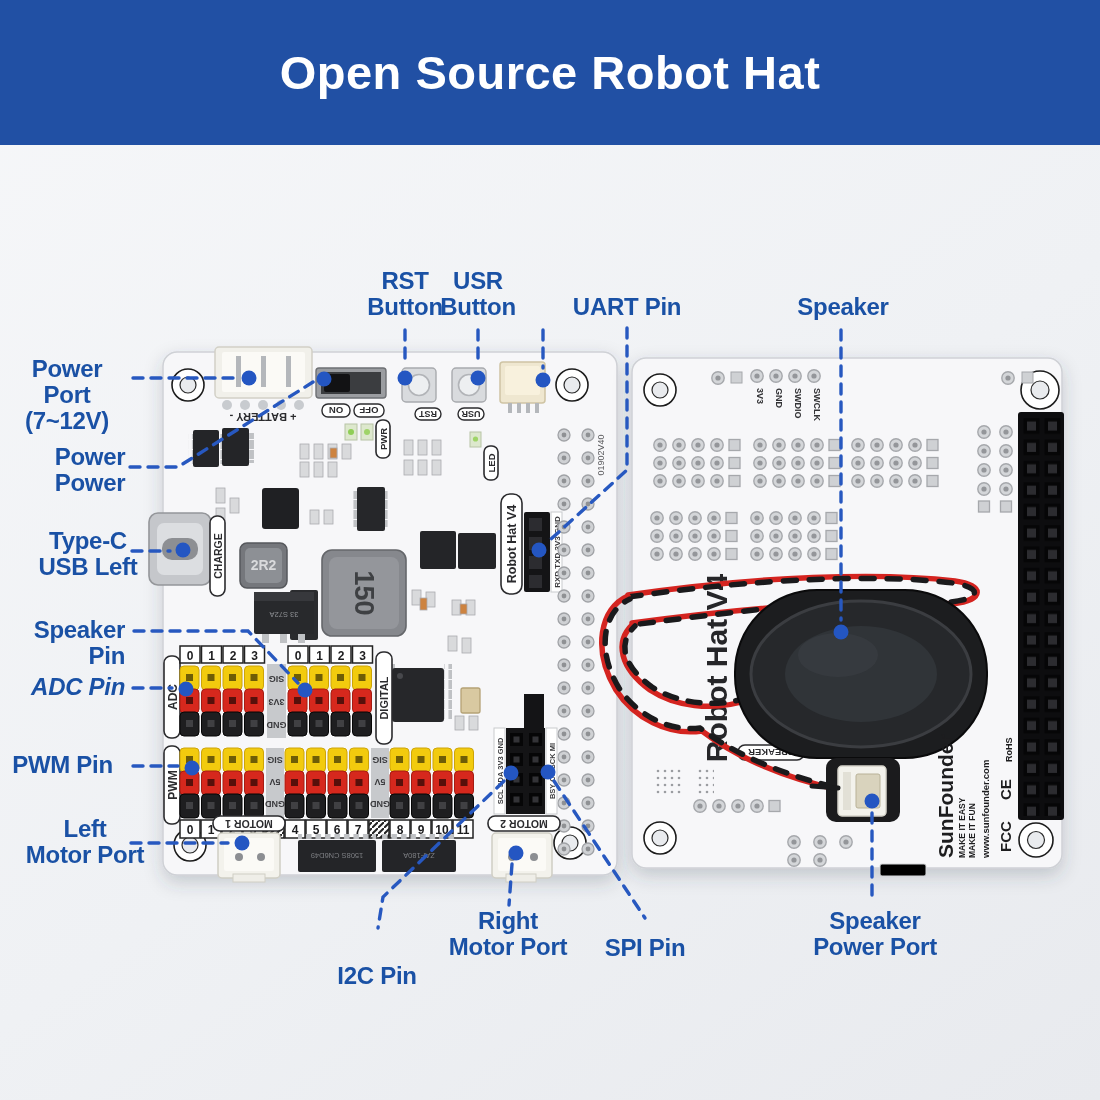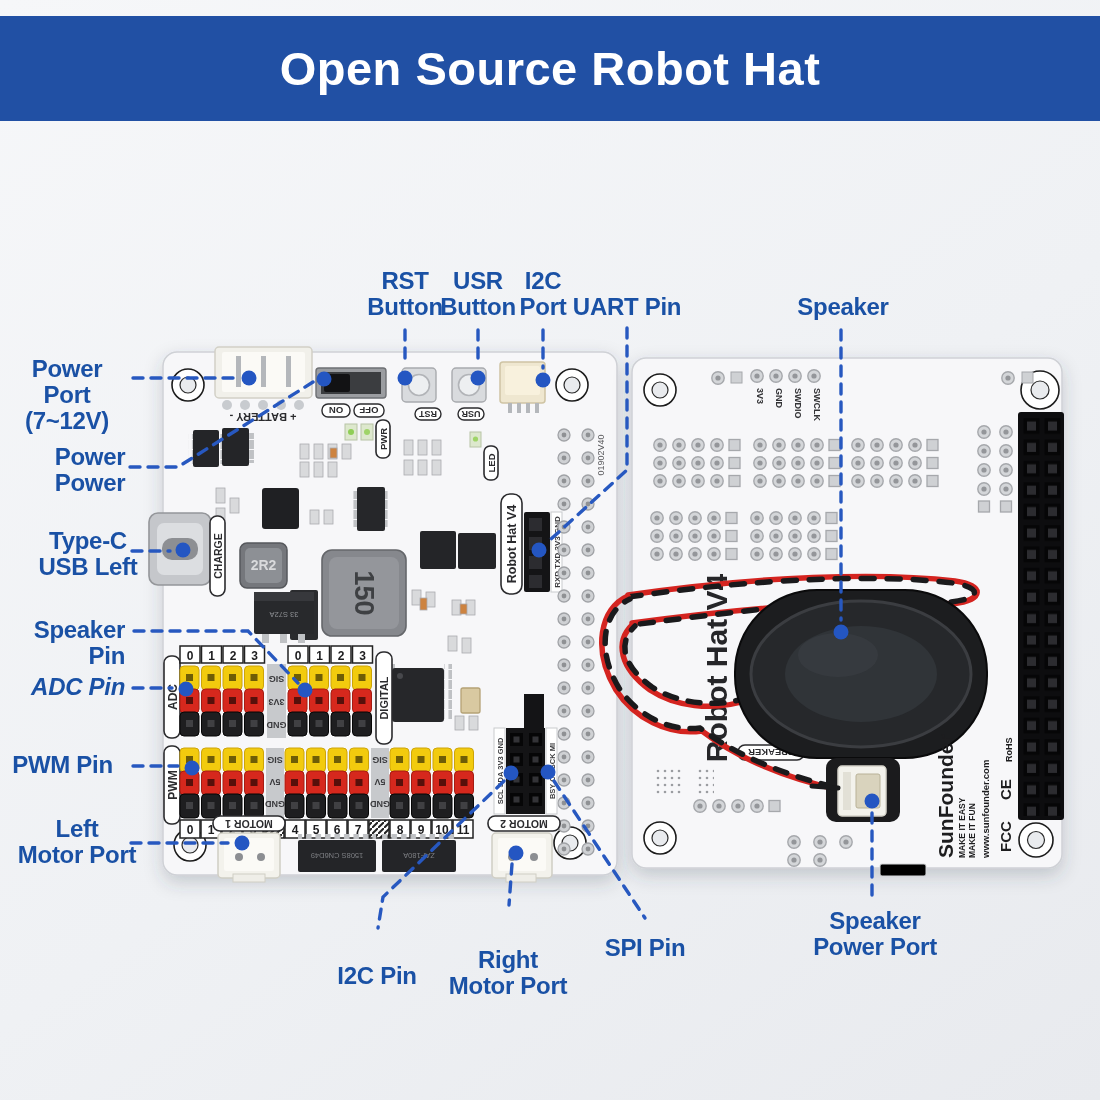--- a/index.html
+++ b/index.html
@@ -2,21 +2,21 @@
 <html><head>
 <meta charset="utf-8">
 <style>
   html,body{margin:0;padding:0;}
   #stage{
     position:relative;width:1100px;height:1100px;overflow:hidden;
     background:linear-gradient(145deg,#f6f7f9 0%,#eff1f4 55%,#e8eaee 100%);
     font-family:"Liberation Sans","DejaVu Sans",sans-serif;
   }
   #banner{
-    position:absolute;left:0;top:16px;width:1100px;height:105px;
+    position:absolute;left:0;top:0;width:1100px;height:145px;
     background:#2150a4;display:flex;align-items:center;justify-content:center;text-align:center;
   }
   #banner h1{
     margin:0;color:#ffffff;font-size:47px;font-weight:bold;letter-spacing:.5px;
   }
   .callout{
     position:absolute;color:#1a51a5;font-weight:bold;font-size:24px;
     line-height:26px;letter-spacing:-0.3px;
   }
   .c-center{text-align:center;}
@@ -541,46 +541,42 @@
   </div>
   <div class="callout c-right" style="left:0px;top:617px;width:125px;">
     <div>Speaker Pin</div>
   </div>
   <div class="callout c-right" style="left:0px;top:674px;width:125px;font-style:italic;">
     <div>ADC Pin</div>
   </div>
   <div class="callout c-right" style="left:0px;top:752px;width:125px;text-align:center;">
     <div>PWM Pin</div>
   </div>
-  <div class="callout c-center" style="left:0px;top:816px;width:126px;padding-left:14px;">
+  <div class="callout c-center" style="left:8px;top:816px;width:126px;padding-left:14px;">
     <div>Left</div>
     <div>Motor Port</div>
   </div>
   <div class="callout c-center" style="left:345px;top:268px;width:120px;">
     <div>RST</div>
     <div>Button</div>
   </div>
   <div class="callout c-center" style="left:418px;top:268px;width:120px;">
     <div>USR</div>
     <div>Button</div>
   </div>
-  <div class="callout c-center" style="left:483px;top:268px;width:120px;">
-    <div>I2C</div>
-    <div>Port</div>
-  </div>
   <div class="callout c-center" style="left:547px;top:294px;width:160px;">
     <div>UART Pin</div>
   </div>
   <div class="callout c-center" style="left:763px;top:294px;width:160px;">
     <div>Speaker</div>
   </div>
   <div class="callout c-center" style="left:297px;top:935px;width:160px;margin-top:28px;">
     <div>I2C Pin</div>
   </div>
-  <div class="callout c-center" style="left:428px;top:908px;width:160px;margin-top:39px;">
+  <div class="callout c-center" style="left:428px;top:908px;width:160px;">
     <div>Right</div>
     <div>Motor Port</div>
   </div>
   <div class="callout c-center" style="left:565px;top:935px;width:160px;">
     <div>SPI Pin</div>
   </div>
   <div class="callout c-center" style="left:795px;top:908px;width:160px;">
     <div>Speaker</div>
     <div>Power Port</div>
   </div>

